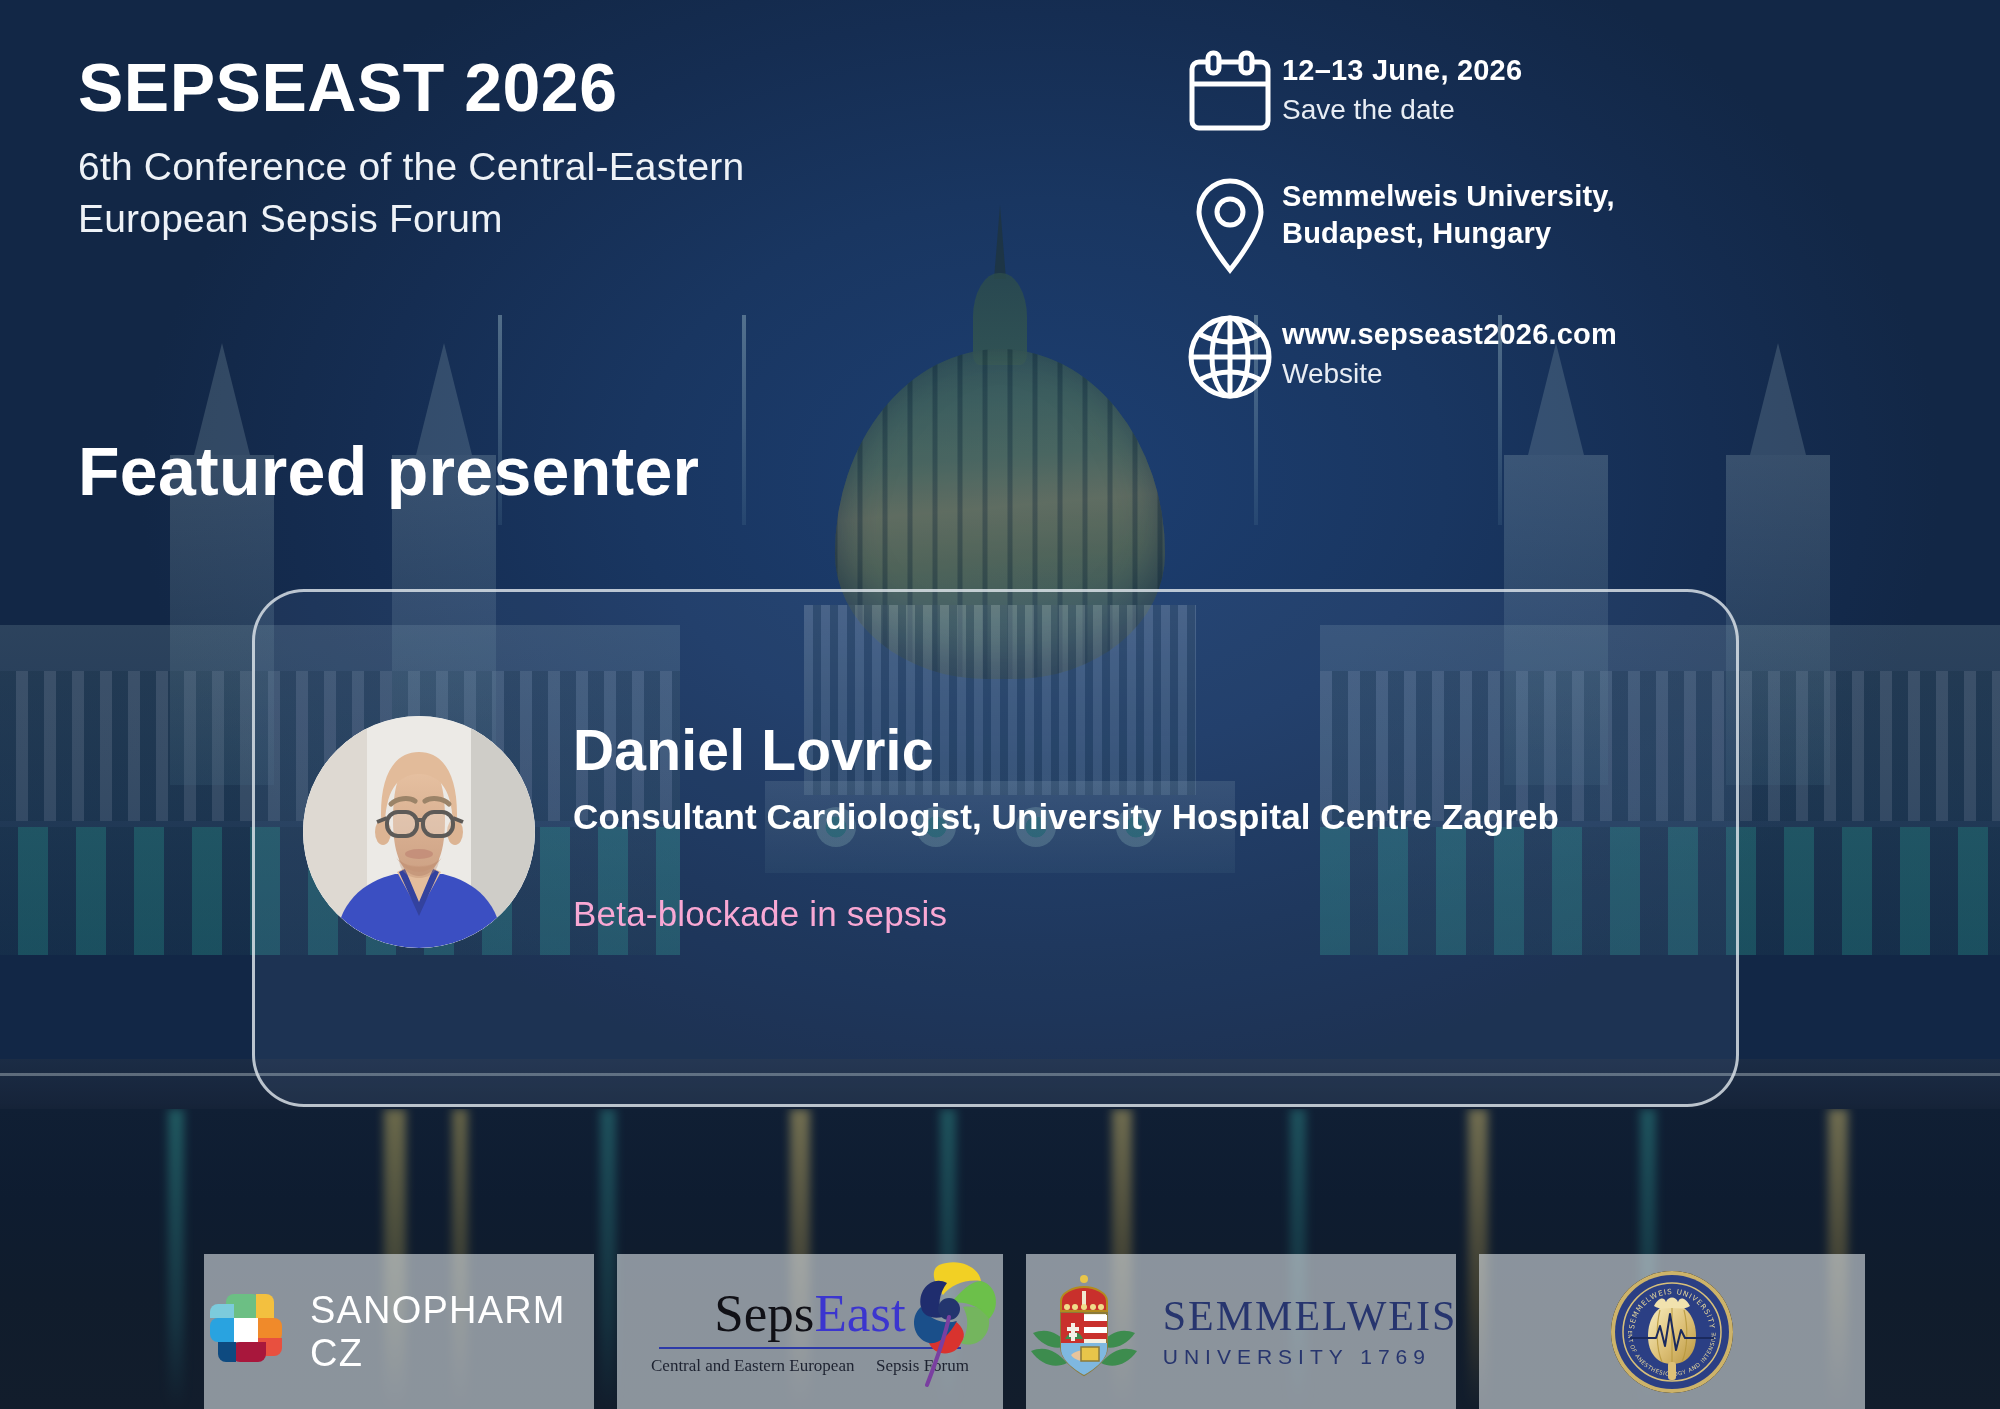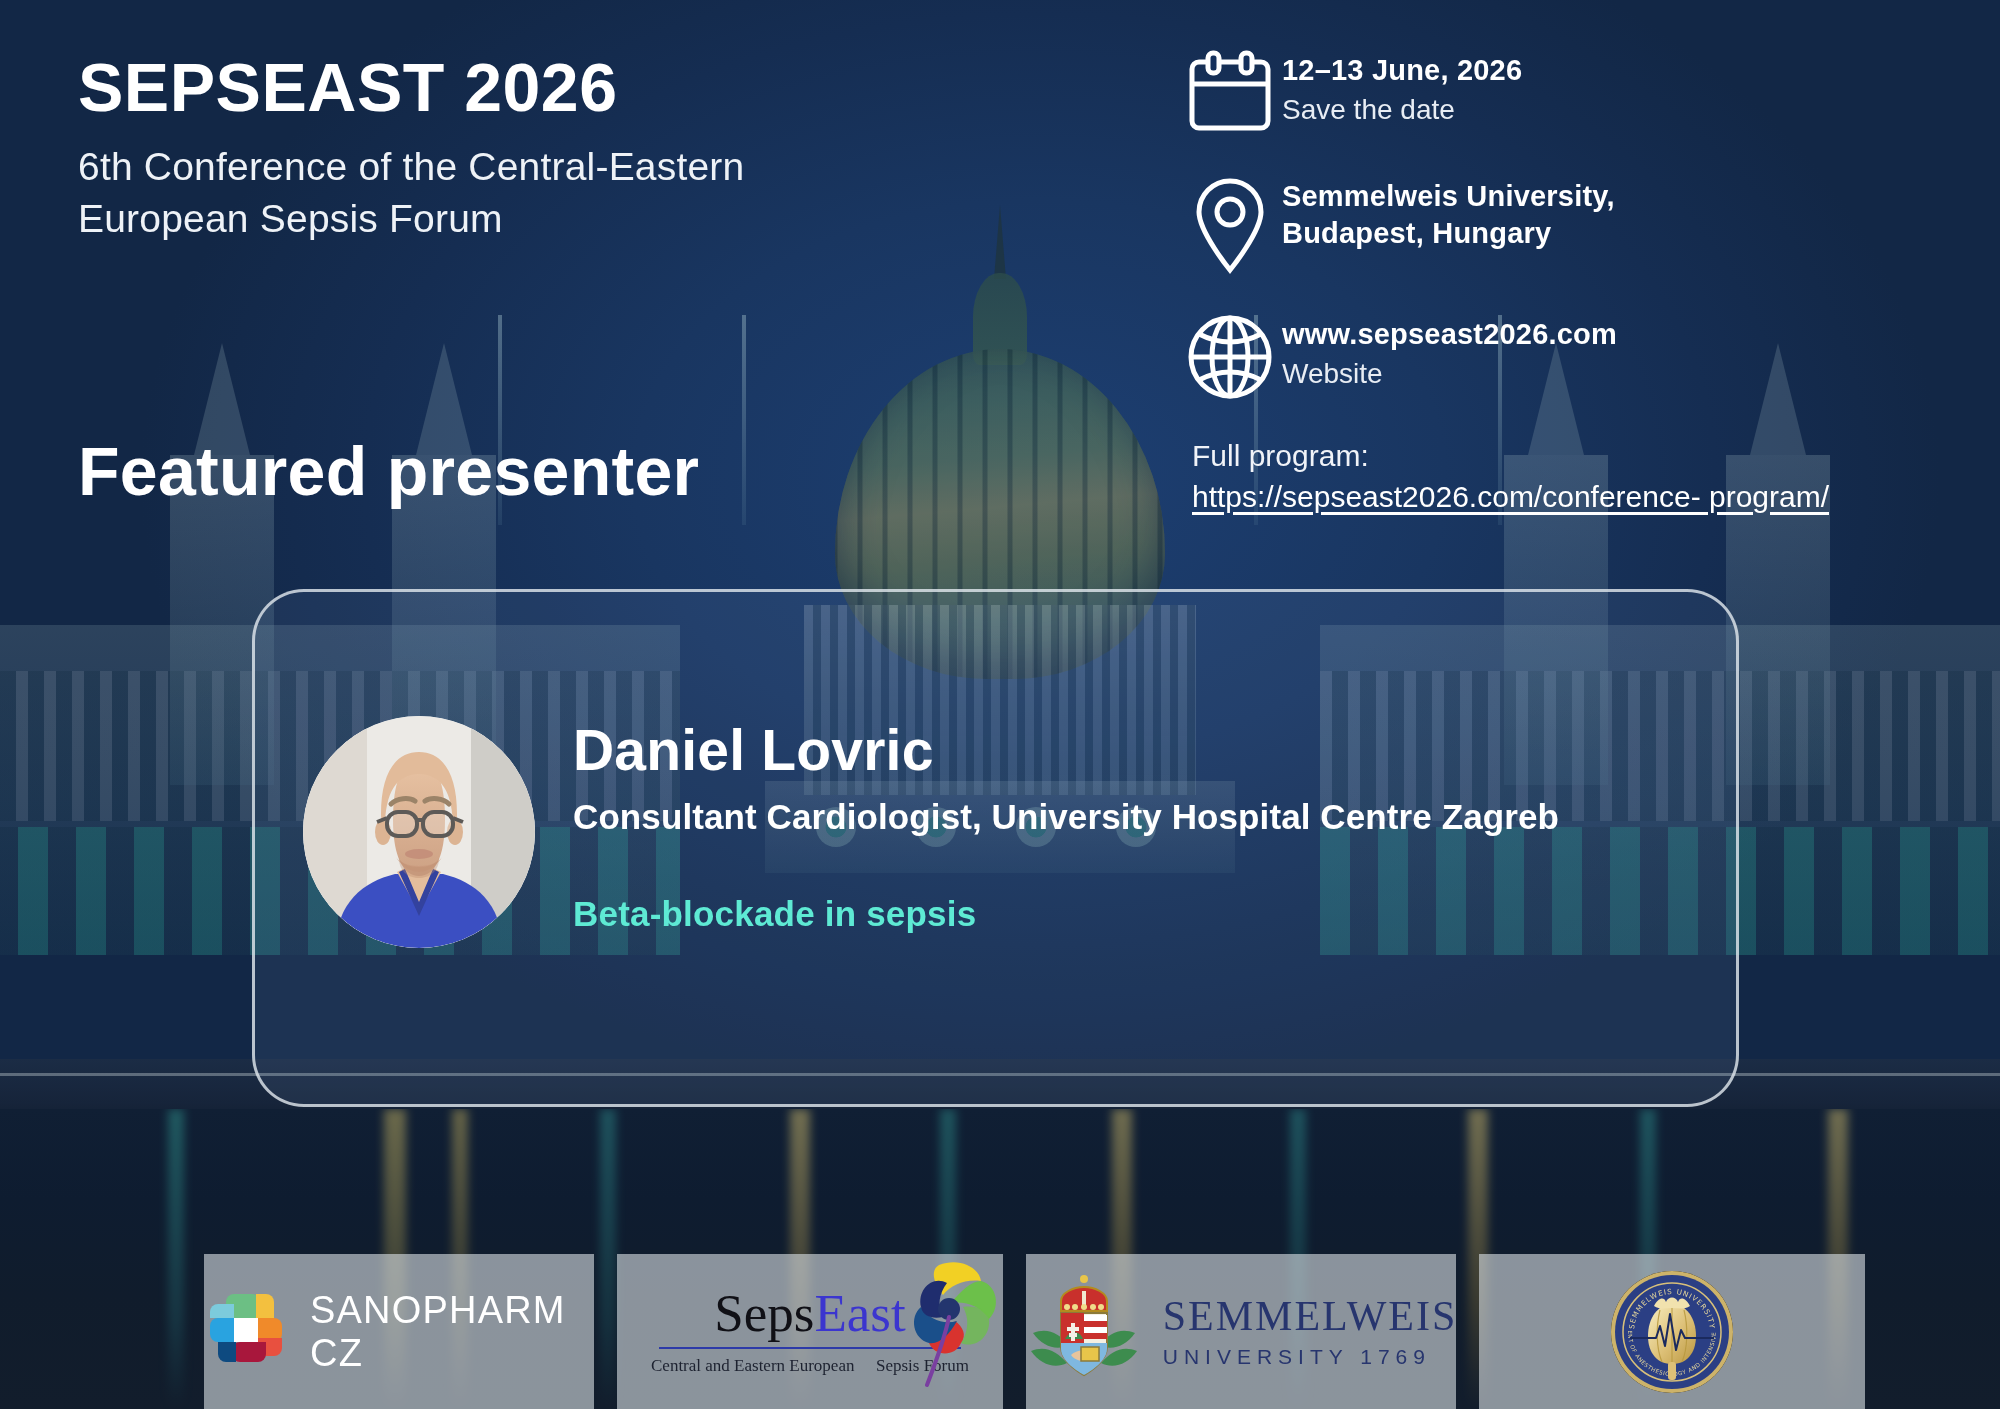--- a/index.html
+++ b/index.html
@@ -208,22 +208,22 @@
   .speaker-block { position: absolute; left: 318px; top: 128px; width: 1120px; }
   .sp-name {
     font-size: 57px; font-weight: 700; color: #fff;
     letter-spacing: .2px; line-height: 1.06;
   }
   .sp-role {
     margin-top: 16px; font-size: 35px; font-weight: 700;
     color: #fff; letter-spacing: .1px; line-height: 1.2;
   }
   .sp-talk {
-    margin-top: 56px; font-size: 35px; font-weight: 700;
-    color: #5eead4; letter-spacing: .2px;
+    margin-top: 56px; font-size: 35px; font-weight: 400;
+    color: #f9a8d4; letter-spacing: .2px;
   }
 
   
   .sponsors {
     position: absolute; left: 204px; bottom: 0;
     display: flex; gap: 23px; align-items: stretch;
   }
   .sponsor {
     background: rgba(214,221,226,.62);
     display: flex; align-items: center; justify-content: center;
@@ -375,24 +375,20 @@
           <path d="M12 20 Q43 36 74 20"></path>
           <path d="M12 66 Q43 50 74 66"></path>
         </svg>
       </div>
       <div class="info-txt">
         <div class="info-main">www.sepseast2026.com</div>
         <div class="info-sub">Website</div>
       </div>
     </div>
 
-    <div class="program">
-      <div class="program-label">Full program:</div>
-      <div class="program-url">https://sepseast2026.com/conference- program/</div>
-    </div>
   </div>
 
   <div class="card">
 
     <div class="avatar">
       <svg width="232" height="232" viewBox="0 0 232 232">
         <defs>
           <clipPath id="avclip">
               <circle cx="116" cy="116" r="116"></circle>
             </clipPath>

